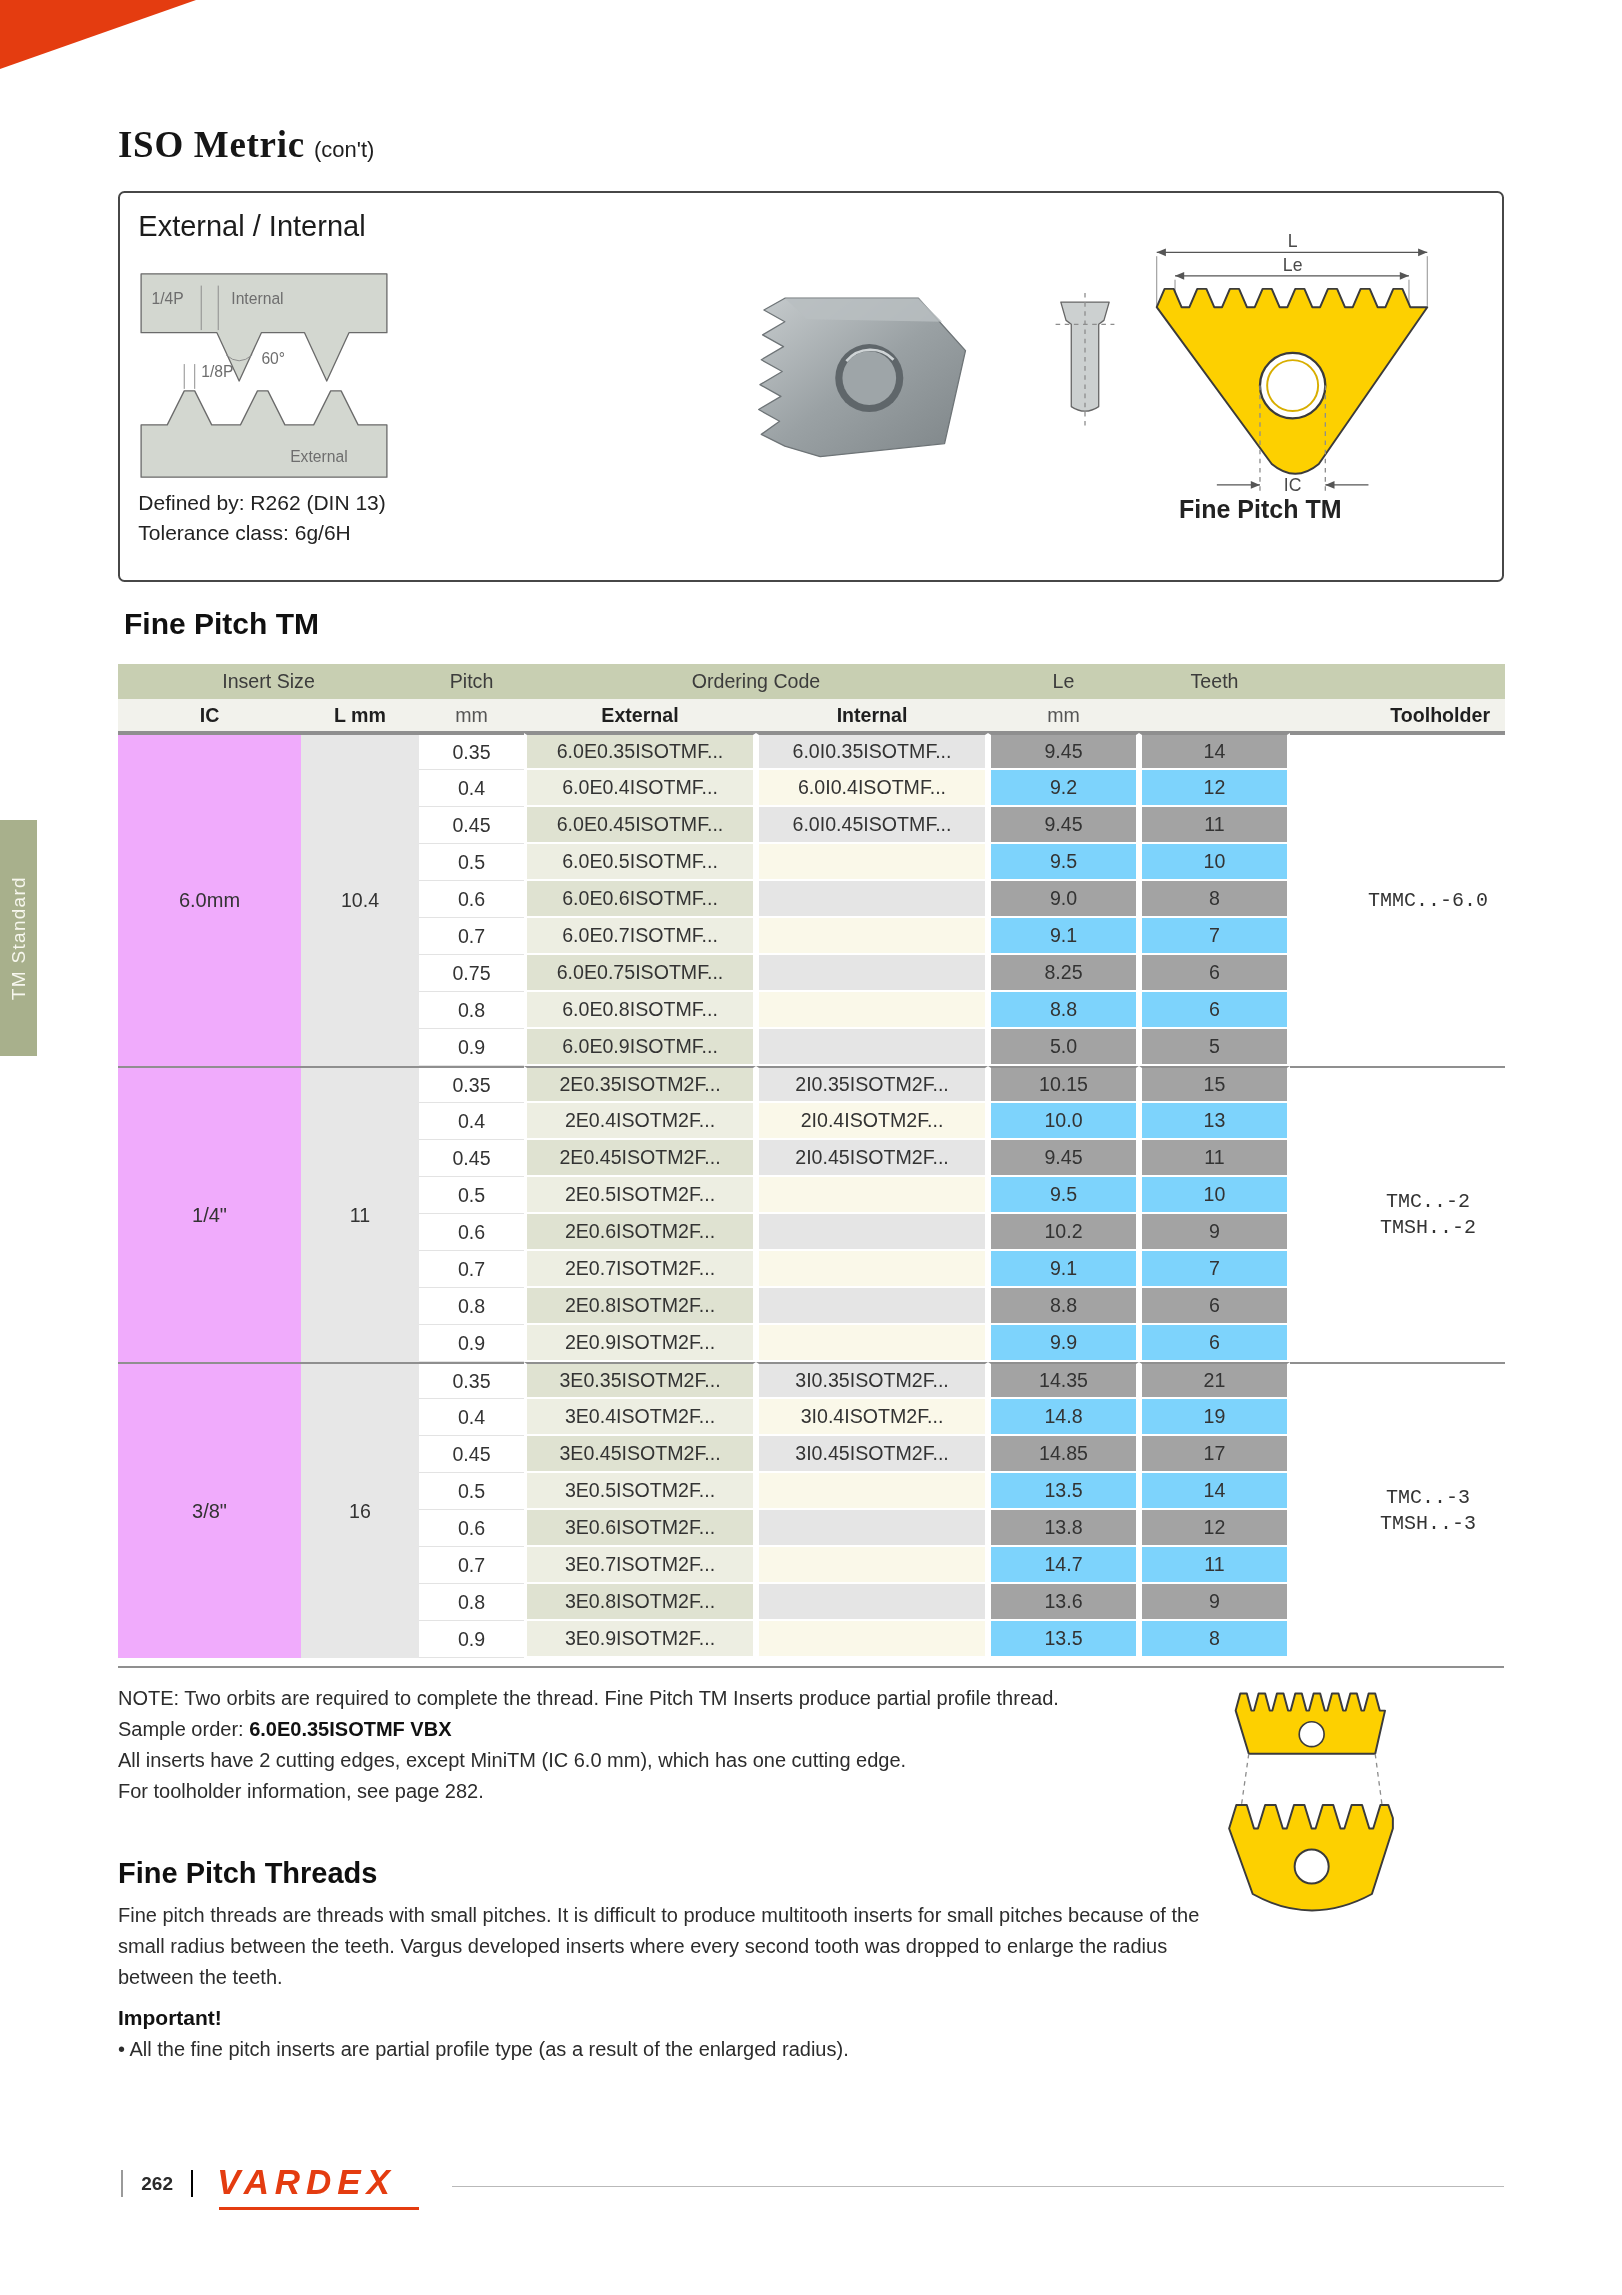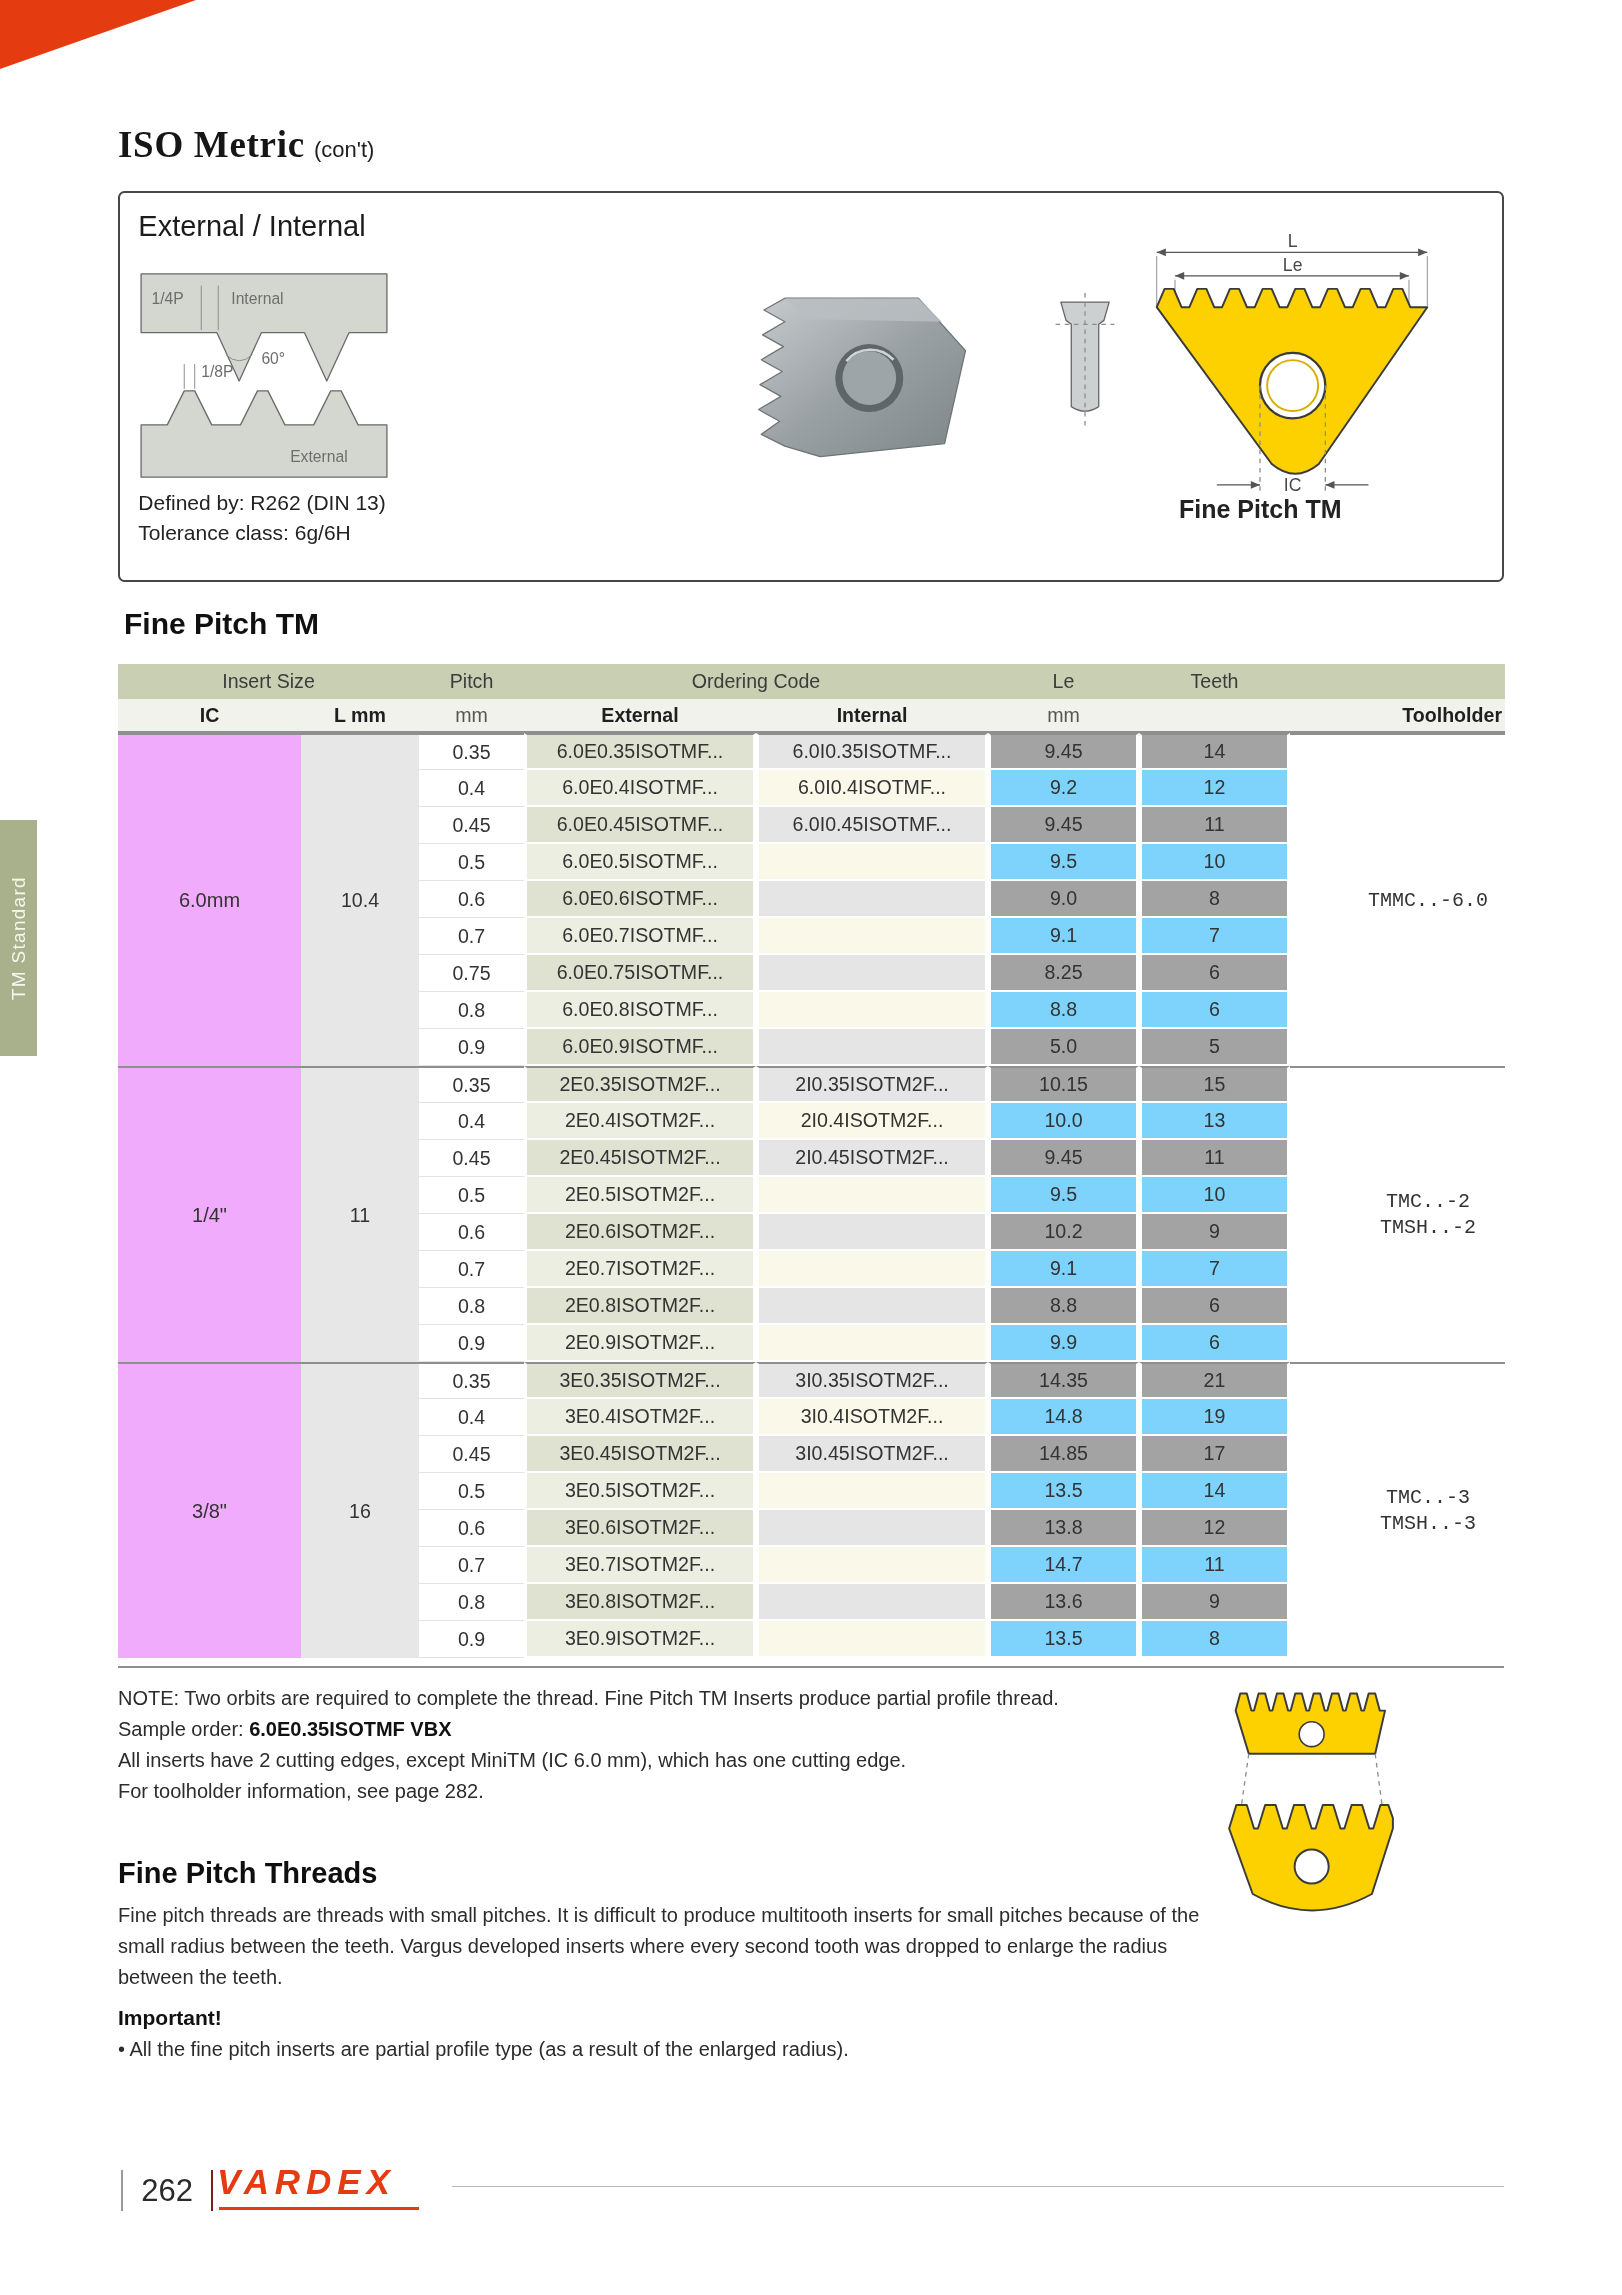--- a/index.html
+++ b/index.html
@@ -32,21 +32,21 @@
   .section-heading { position:absolute; left:124px; top:607px; font-size:30px; font-weight:bold; color:#101010; }
 
   .data-table {
     position:absolute; left:118px; top:664px; width:1386px;
     border-collapse:separate; border-spacing:0; font-size:19.6px; color:#333; table-layout:fixed;
   }
   .data-table th, .data-table td { box-sizing:border-box; }
   .h1 th { background:var(--hdr-green,#c8cfb2); height:35px; font-weight:normal; font-size:19.6px; color:#3c3c3c; }
   .h2 th { background:#f2f2ec; height:34px; font-size:19.6px; color:#1f1f1f; font-weight:bold; border-bottom:2px solid #8f8f8f; }
   .h2 th.light { font-weight:normal; color:#555; }
-  .h2 th:last-child { text-align:right; padding-right:3px; }
+  .h2 th:last-child { text-align:right; padding-right:15px; }
   .data-table td { height:37px; text-align:center; vertical-align:middle; }
   tr.group-start td { border-top:2px solid #8f8f8f; }
   .col-ic { background:#f0abfc; font-size:20px; }
   .col-l  { background:#e7e7e7; }
   .col-pitch { background:#fff; border-bottom:0.7px solid #e3e3e3; }
   .col-ext, .col-int, .col-le, .col-teeth {
     border-left:3.3px solid #fff; border-right:3.3px solid #fff; border-bottom:2px solid #fff;
   }
   tr.odd  .col-ext { background:#dfe2d1; }
   tr.even .col-ext { background:#edeee2; }
@@ -69,22 +69,22 @@
   .side-tab {
     position:absolute; left:0; top:820px; width:37px; height:236px;
     background:var(--tab-green,#a8b08c); display:flex; align-items:center; justify-content:center;
   }
   .side-tab span {
     writing-mode:vertical-rl; transform:rotate(180deg);
     font-size:19px; color:#f7f7ee; letter-spacing:1.3px; white-space:nowrap;
   }
 
   .footer-num {
-    position:absolute; left:121px; top:2170px; font-size:31px; font-weight:normal; color:#2a2a2a;
-    border-left:2px solid #9a9a9a; border-right:2px solid #7f1d1d; padding:2.6px 18.3px;
+    position:absolute; left:121px; top:2170px; font-size:19px; font-weight:bold; color:#2a2a2a;
+    border-left:2px solid #9a9a9a; border-right:2px solid #000000; padding:2.6px 18.3px;
   }
   .brand {
     position:absolute; left:217px; top:2162px; font-size:35px; font-weight:bold; font-style:italic;
     letter-spacing:5.9px; color:var(--accent,#e43c10);
   }
   .brand-underline { position:absolute; left:219px; top:2207px; width:200px; height:2.6px; background:var(--accent,#e43c10); }
   .footer-rule { position:absolute; left:452px; top:2186px; width:1052px; height:1.3px; background:#b9b9b9; }
 
   
   .gray-fill { fill:#d3d7d0; stroke:#6a6a6a; stroke-width:2; stroke-linejoin:round; }

